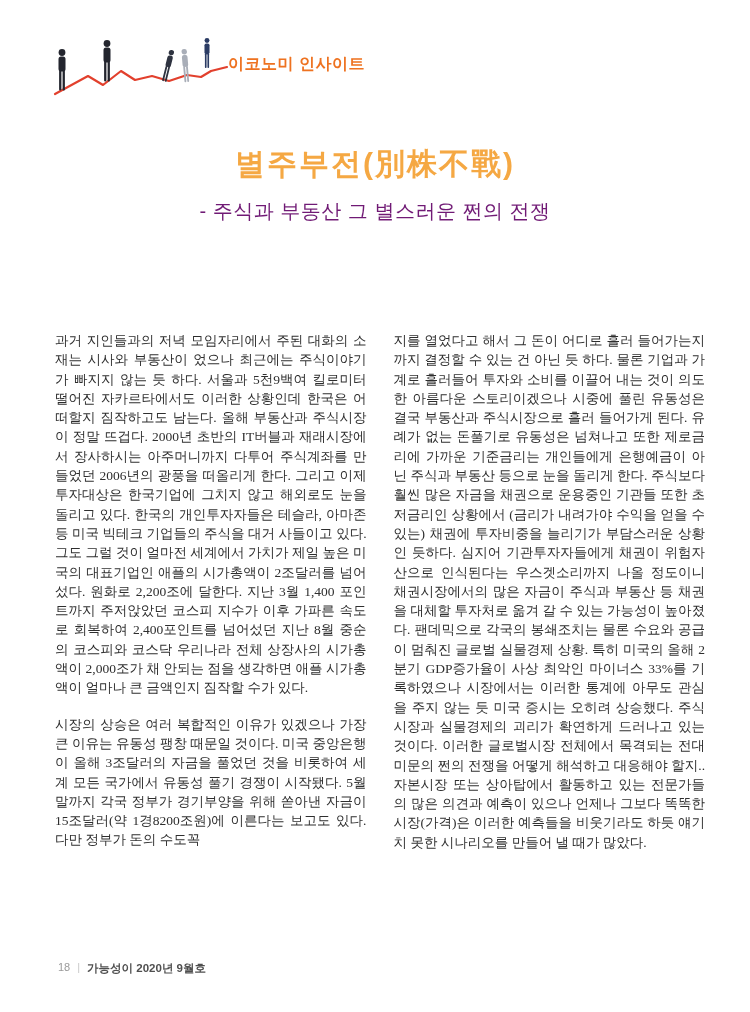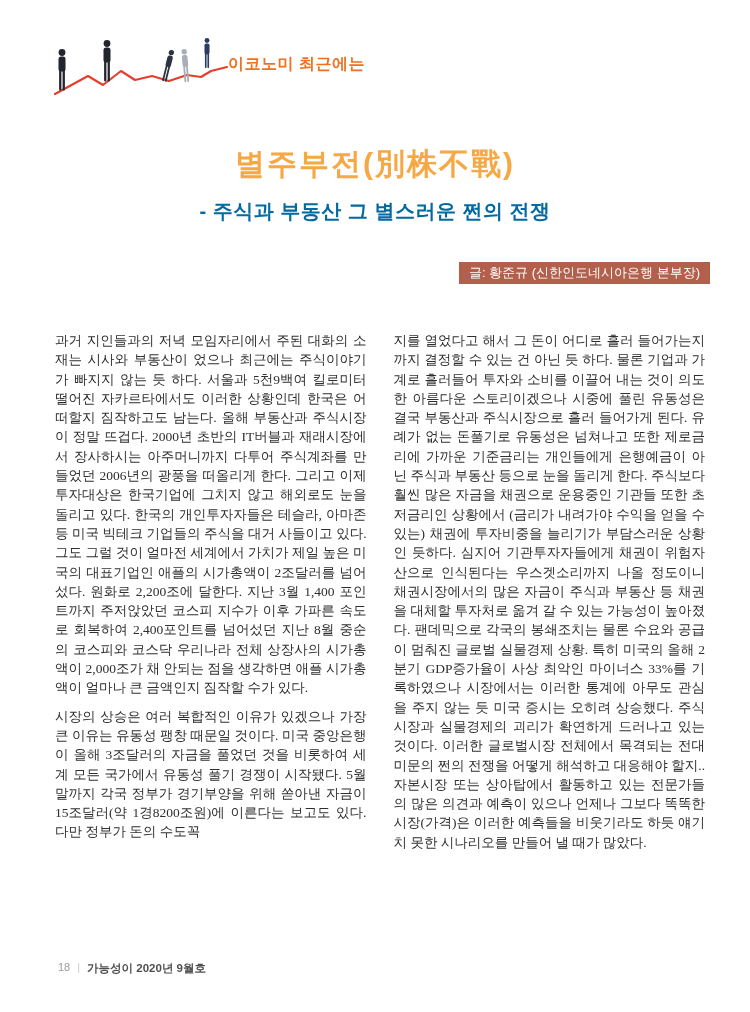--- a/index.html
+++ b/index.html
@@ -16,41 +16,41 @@
     font-size:16px; font-weight:bold; color:#ee7220; letter-spacing:0.5px;
     white-space:nowrap;
   }
 
   
   .headline { position:absolute; left:50px; top:141px; width:650px; text-align:center; }
   .title {
     margin:3px; font-size:30px; font-weight:bold; color:#f5a843; letter-spacing:2px;
   }
   .subtitle {
-    margin:13px 0 12px 0; font-size:20px; font-weight:bold; color:#0369a1; letter-spacing:0.5px;
+    margin:13px 0 12px 0; font-size:20px; font-weight:normal; color:#701a75; letter-spacing:0.5px;
   }
 
   
   .byline {
     position:absolute; top:262px; right:40px;
     background:#b2604b; color:#ffffff;
     font-size:13px; line-height:16px; padding:3px 10px 3px 10px;
     white-space:nowrap;
   }
 
   
   .body { position:absolute; left:55px; top:331px; width:650px; display:flex; gap:27px; }
   .col { flex:1; min-width:0; }
   .para {
     margin:0;
     font-family:"Liberation Serif", serif;
     font-size:13.5px; line-height:19.3px; color:#2e2e2e;
     text-align:justify; word-break:break-all;
   }
-  .para + .para { margin-top:9px; }
+  .para + .para { margin-top:17px; }
 
   
   .footer {
     position:absolute; left:58px; top:961px;
     display:flex; align-items:flex-start; gap:7px;
     font-size:11px; white-space:nowrap;
   }
   .footer .num { color:#9a9a9a; }
   .footer .sep { color:#c9c9c9; }
   .footer .issue { color:#4f4f4f; font-weight:bold; font-size:11.5px; }
@@ -69,28 +69,27 @@
         <rect x="0.6" y="21.5" width="2.3" height="20" rx="1"></rect>
       </g>
     </defs>
     <polyline points="10,69 43,51 58,60 76,46 90,55 107,51 124,56 142,50 156,52 166,46 182,42" fill="none" stroke="#e2402d" stroke-width="2.2" stroke-linejoin="round" stroke-linecap="round"></polyline>
     <use href="#person" transform="translate(17,24)" fill="#23252e"></use>
     <use href="#person" transform="translate(62,15)" fill="#23252e"></use>
     <use href="#person" transform="translate(127,25) rotate(14) scale(0.78)" fill="#2e3340"></use>
     <use href="#person" transform="translate(139,24) rotate(-5) scale(0.8)" fill="#a9aeb8"></use>
     <use href="#person" transform="translate(162,13) scale(0.72)" fill="#2b3c64"></use>
   </svg>
-  <span class="masthead-label">이코노미 최근에는</span>
+  <span class="masthead-label">이코노미 인사이트</span>
 
   <div class="headline">
     <h1 class="title">별주부전(別株不戰)</h1>
     <h2 class="subtitle">- 주식과 부동산 그 별스러운 쩐의 전쟁</h2>
   </div>
 
-  <div class="byline">글: 황준규 (신한인도네시아은행 본부장)</div>
 
   <div class="body">
     <div class="col">
       <p class="para">과거 지인들과의 저녁 모임자리에서 주된 대화의 소재는 시사와 부동산이 었으나 최근에는 주식이야기가 빠지지 않는 듯 하다. 서울과 5천9백여 킬로미터 떨어진 자카르타에서도 이러한 상황인데 한국은 어떠할지 짐작하고도 남는다. 올해 부동산과 주식시장이 정말 뜨겁다. 2000년 초반의 IT버블과 재래시장에서 장사하시는 아주머니까지 다투어 주식계좌를 만들었던 2006년의 광풍을 떠올리게 한다. 그리고 이제 투자대상은 한국기업에 그치지 않고 해외로도 눈을 돌리고 있다. 한국의 개인투자자들은 테슬라, 아마존 등 미국 빅테크 기업들의 주식을 대거 사들이고 있다. 그도 그럴 것이 얼마전 세계에서 가치가 제일 높은 미국의 대표기업인 애플의 시가총액이 2조달러를 넘어섰다. 원화로 2,200조에 달한다. 지난 3월 1,400 포인트까지 주저앉았던 코스피 지수가 이후 가파른 속도로 회복하여 2,400포인트를 넘어섰던 지난 8월 중순의 코스피와 코스닥 우리나라 전체 상장사의 시가총액이 2,000조가 채 안되는 점을 생각하면 애플 시가총액이 얼마나 큰 금액인지 짐작할 수가 있다.</p>
       <p class="para">시장의 상승은 여러 복합적인 이유가 있겠으나 가장 큰 이유는 유동성 팽창 때문일 것이다. 미국 중앙은행이 올해 3조달러의 자금을 풀었던 것을 비롯하여 세계 모든 국가에서 유동성 풀기 경쟁이 시작됐다. 5월 말까지 각국 정부가 경기부양을 위해 쏟아낸 자금이 15조달러(약 1경8200조원)에 이른다는 보고도 있다. 다만 정부가 돈의 수도꼭</p>
     </div>
     <div class="col">
       <p class="para">지를 열었다고 해서 그 돈이 어디로 흘러 들어가는지까지 결정할 수 있는 건 아닌 듯 하다. 물론 기업과 가계로 흘러들어 투자와 소비를 이끌어 내는 것이 의도한 아름다운 스토리이겠으나 시중에 풀린 유동성은 결국 부동산과 주식시장으로 흘러 들어가게 된다. 유례가 없는 돈풀기로 유동성은 넘쳐나고 또한 제로금리에 가까운 기준금리는 개인들에게 은행예금이 아닌 주식과 부동산 등으로 눈을 돌리게 한다. 주식보다 훨씬 많은 자금을 채권으로 운용중인 기관들 또한 초저금리인 상황에서 (금리가 내려가야 수익을 얻을 수 있는) 채권에 투자비중을 늘리기가 부담스러운 상황인 듯하다. 심지어 기관투자자들에게 채권이 위험자산으로 인식된다는 우스겟소리까지 나올 정도이니 채권시장에서의 많은 자금이 주식과 부동산 등 채권을 대체할 투자처로 옮겨 갈 수 있는 가능성이 높아졌다. 팬데믹으로 각국의 봉쇄조치는 물론 수요와 공급이 멈춰진 글로벌 실물경제 상황. 특히 미국의 올해 2분기 GDP증가율이 사상 최악인 마이너스 33%를 기록하였으나 시장에서는 이러한 통계에 아무도 관심을 주지 않는 듯 미국 증시는 오히려 상승했다. 주식시장과 실물경제의 괴리가 확연하게 드러나고 있는 것이다. 이러한 글로벌시장 전체에서 목격되는 전대미문의 쩐의 전쟁을 어떻게 해석하고 대응해야 할지.. 자본시장 또는 상아탑에서 활동하고 있는 전문가들의 많은 의견과 예측이 있으나 언제나 그보다 똑똑한 시장(가격)은 이러한 예측들을 비웃기라도 하듯 얘기치 못한 시나리오를 만들어 낼 때가 많았다.</p>
     </div>
   </div>

